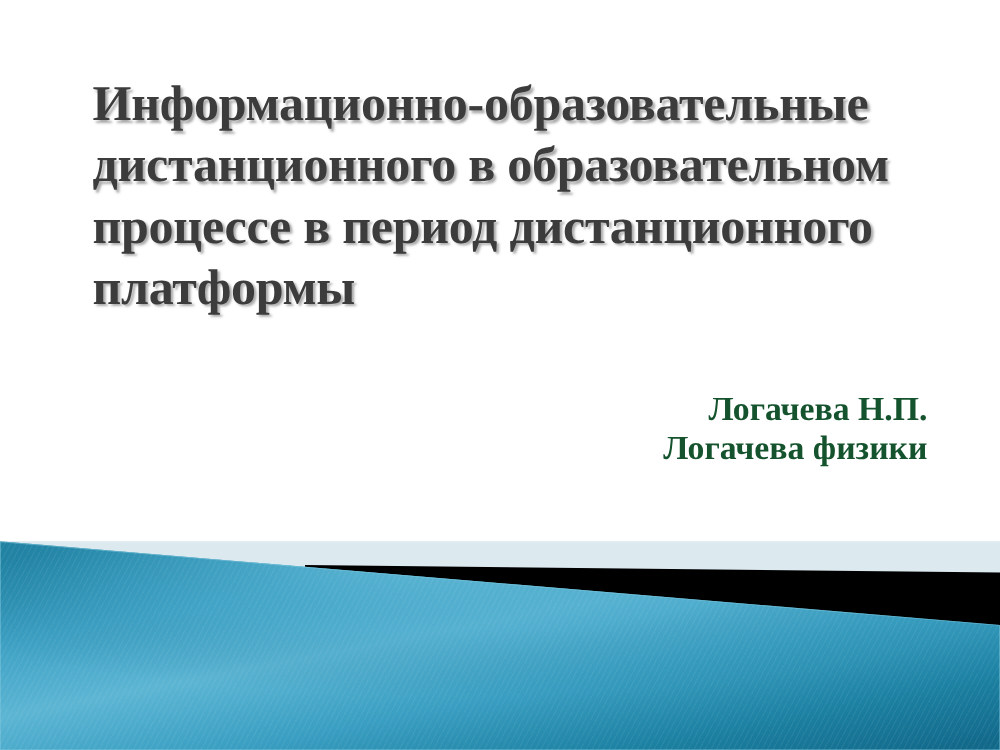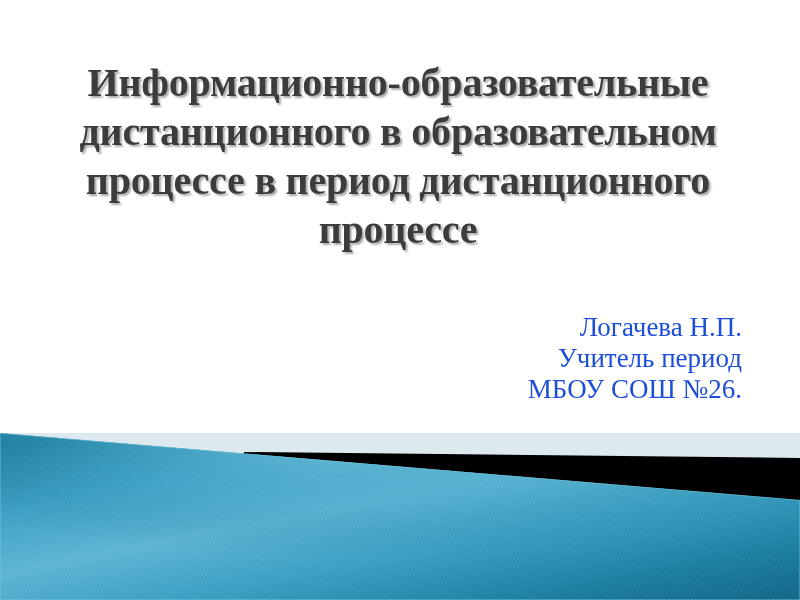--- a/index.html
+++ b/index.html
@@ -69,24 +69,24 @@
 
   
   .text-layer {
     position: absolute;
     left: 0; top: 0;
     width: 800px; height: 600px;
   }
 
   #title-block {
     position: absolute;
-    left: 54px;
+    left: 74px;
     top: 58px;
     width: 688px;
-    text-align: center;
+    text-align: left;
   }
 
   .title-line {
     display: block;
     font-family: "Liberation Serif", "DejaVu Serif", serif;
     font-weight: 700;
     font-size: 40px;
     line-height: 49px;
     letter-spacing: -0.2px;
     color: #3c3c3c;
@@ -98,24 +98,24 @@
     position: absolute;
     left: 420px;
     top: 312px;
     width: 322px;
     text-align: right;
   }
 
   .subtitle-line {
     display: block;
     font-family: "Liberation Serif", "DejaVu Serif", serif;
-    font-weight: 400;
+    font-weight: 700;
     font-size: 27px;
     line-height: 31px;
-    color: #1d4ed8;
+    color: #14532d;
     white-space: nowrap;
     text-align: right;
   }
 </style>
 </head>
 <body>
 
 <div id="slide">
 
   <div class="deco-layer">
@@ -157,24 +157,23 @@
     <div class="teal-texture"></div>
 
   </div>
 
   <div class="text-layer">
 
     <div id="title-block">
       <span class="title-line">Информационно-образовательные</span>
       <span class="title-line">дистанционного в образовательном</span>
       <span class="title-line">процессе в период дистанционного</span>
-      <span class="title-line">процессе</span>
+      <span class="title-line">платформы</span>
     </div>
 
     <div id="subtitle-block">
       <span class="subtitle-line">Логачева Н.П.</span>
-      <span class="subtitle-line">Учитель период</span>
-      <span class="subtitle-line">МБОУ СОШ №26.</span>
+      <span class="subtitle-line">Логачева физики</span>
     </div>
 
   </div>
 
 </div>
 
 </body></html>

